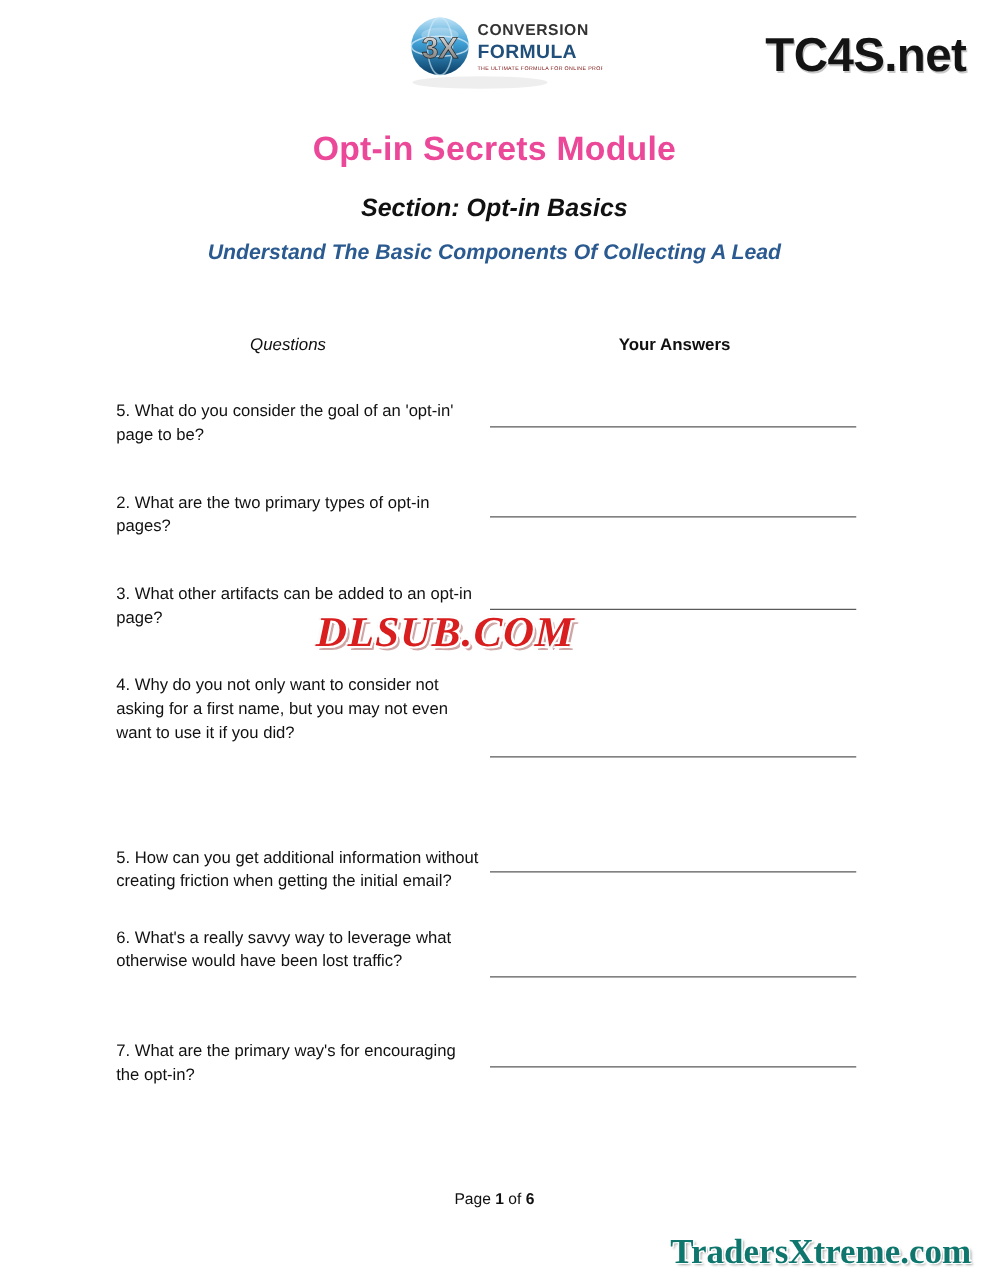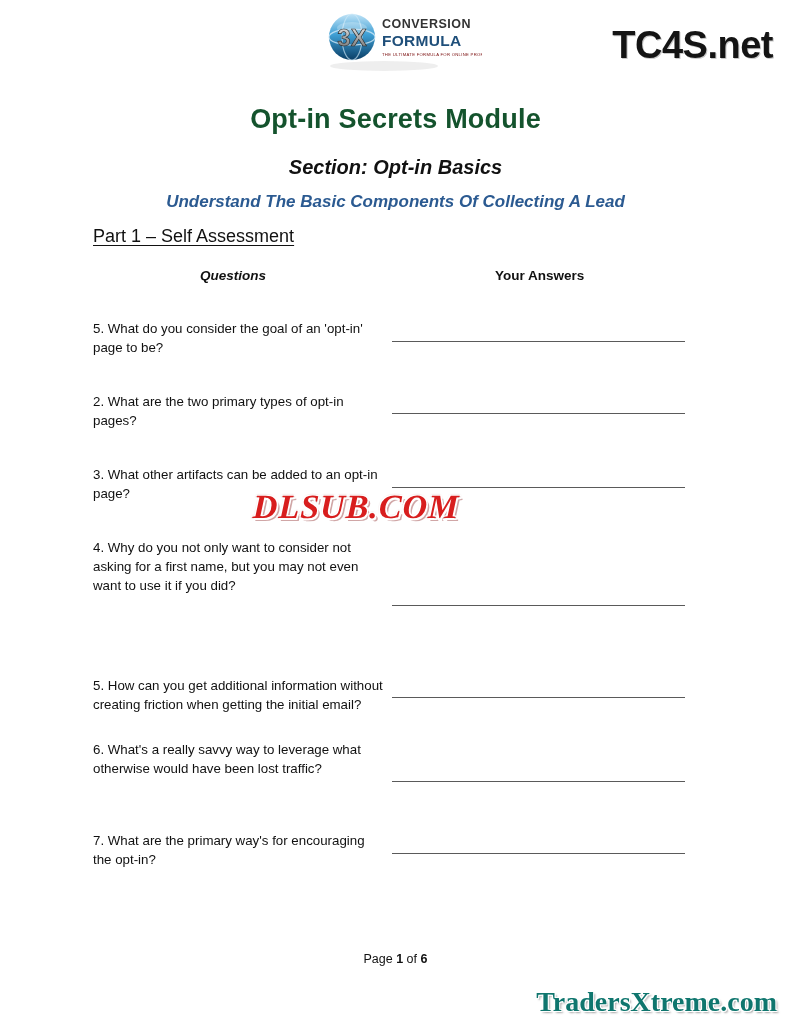--- a/index.html
+++ b/index.html
@@ -45,21 +45,21 @@
   }
 
   .doc-title {
     position: absolute;
     top: 104px;
     left: 0;
     width: 100%;
     text-align: center;
     font-size: 27px;
     font-weight: bold;
-    color: #14532d;
+    color: #ec4899;
     letter-spacing: 0.2px;
   }
 
   .doc-section {
     position: absolute;
     top: 156px;
     left: 0;
     width: 100%;
     text-align: center;
     font-size: 20px;
@@ -89,21 +89,21 @@
     text-decoration: underline;
     text-underline-offset: 3px;
   }
 
   
   .col-head-questions {
     position: absolute;
     top: 268px;
     left: 200px;
     font-size: 13.5px;
-    font-weight: bold;
+    font-weight: normal;
     font-style: italic;
     color: #111;
   }
   .col-head-answers {
     position: absolute;
     top: 268px;
     left: 495px;
     font-size: 13.5px;
     font-weight: bold;
     color: #111;
@@ -213,21 +213,20 @@
 
       <ellipse cx="62" cy="56" rx="54" ry="5" fill="#cfcfcf" opacity="0.35"></ellipse>
     </svg>
   </div>
 
   <div class="brand-right">TC4S.net</div>
 
   <div class="doc-title">Opt-in Secrets Module</div>
   <div class="doc-section">Section: Opt-in Basics</div>
   <div class="doc-subtitle">Understand The Basic Components Of Collecting A Lead</div>
-  <div class="part-heading">Part 1 – Self Assessment</div>
 
   <div class="col-head-questions">Questions</div>
   <div class="col-head-answers">Your Answers</div>
 
   <div class="qa-row">
     <div class="q-text" style="top:319px;">5. What do you consider the goal of an 'opt-in' page to be?</div>
     <div class="a-line" style="top:341px;"></div>
   </div>
 
   <div class="qa-row">

